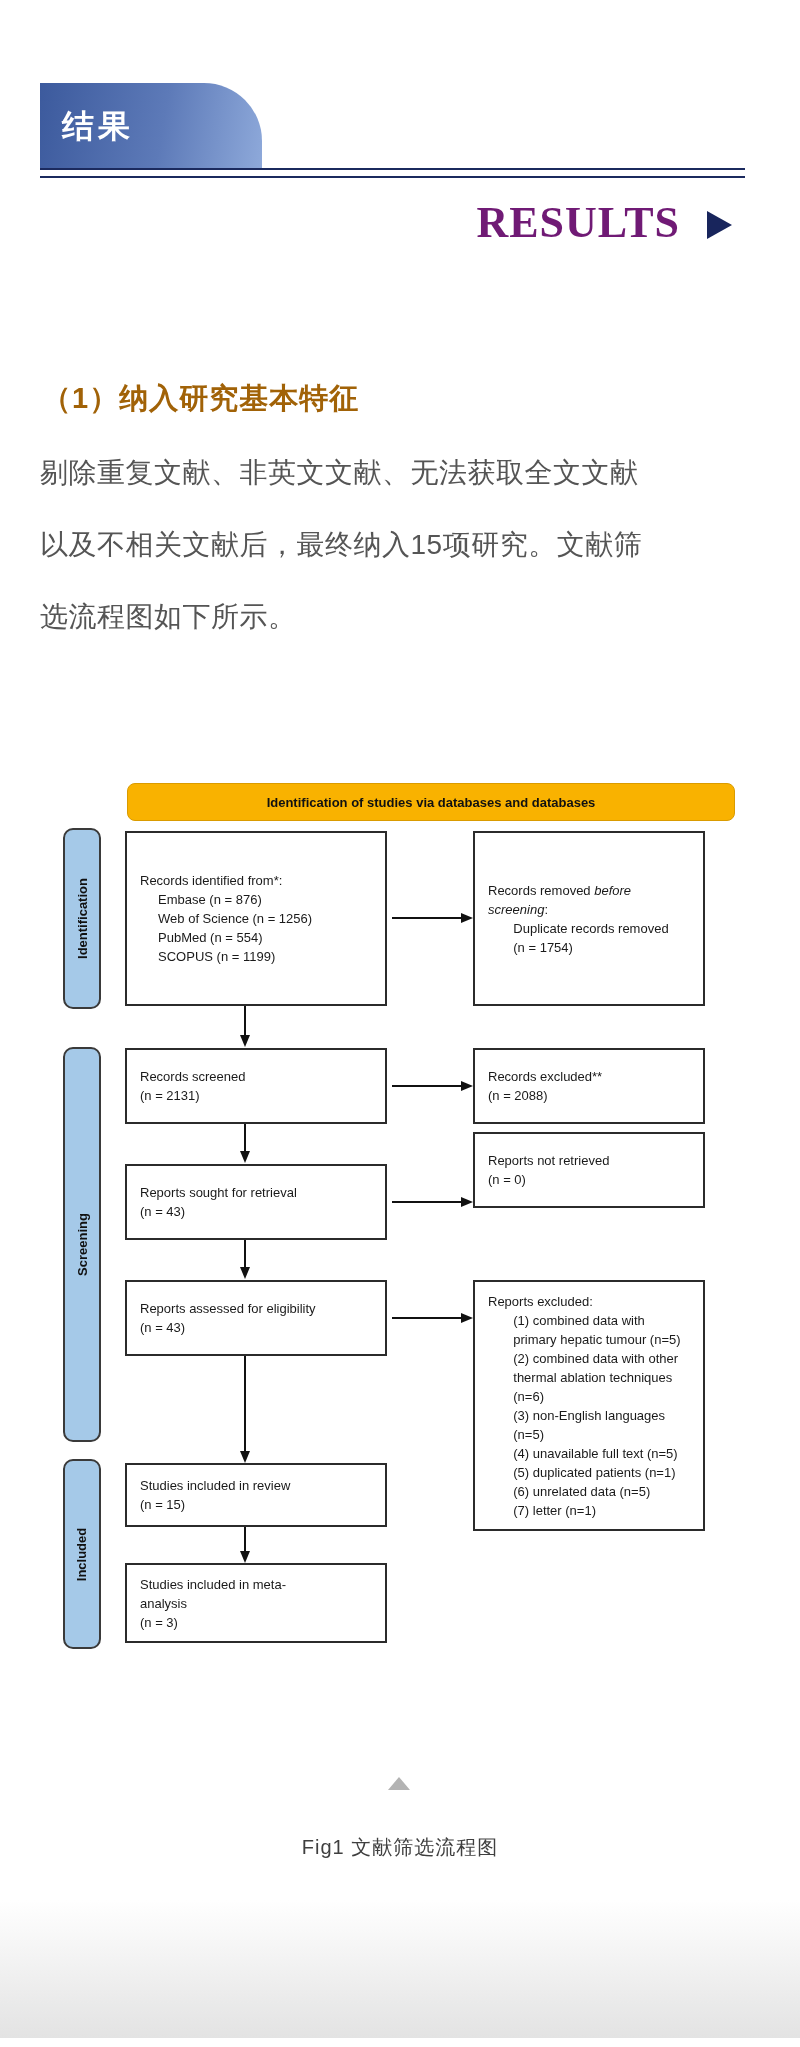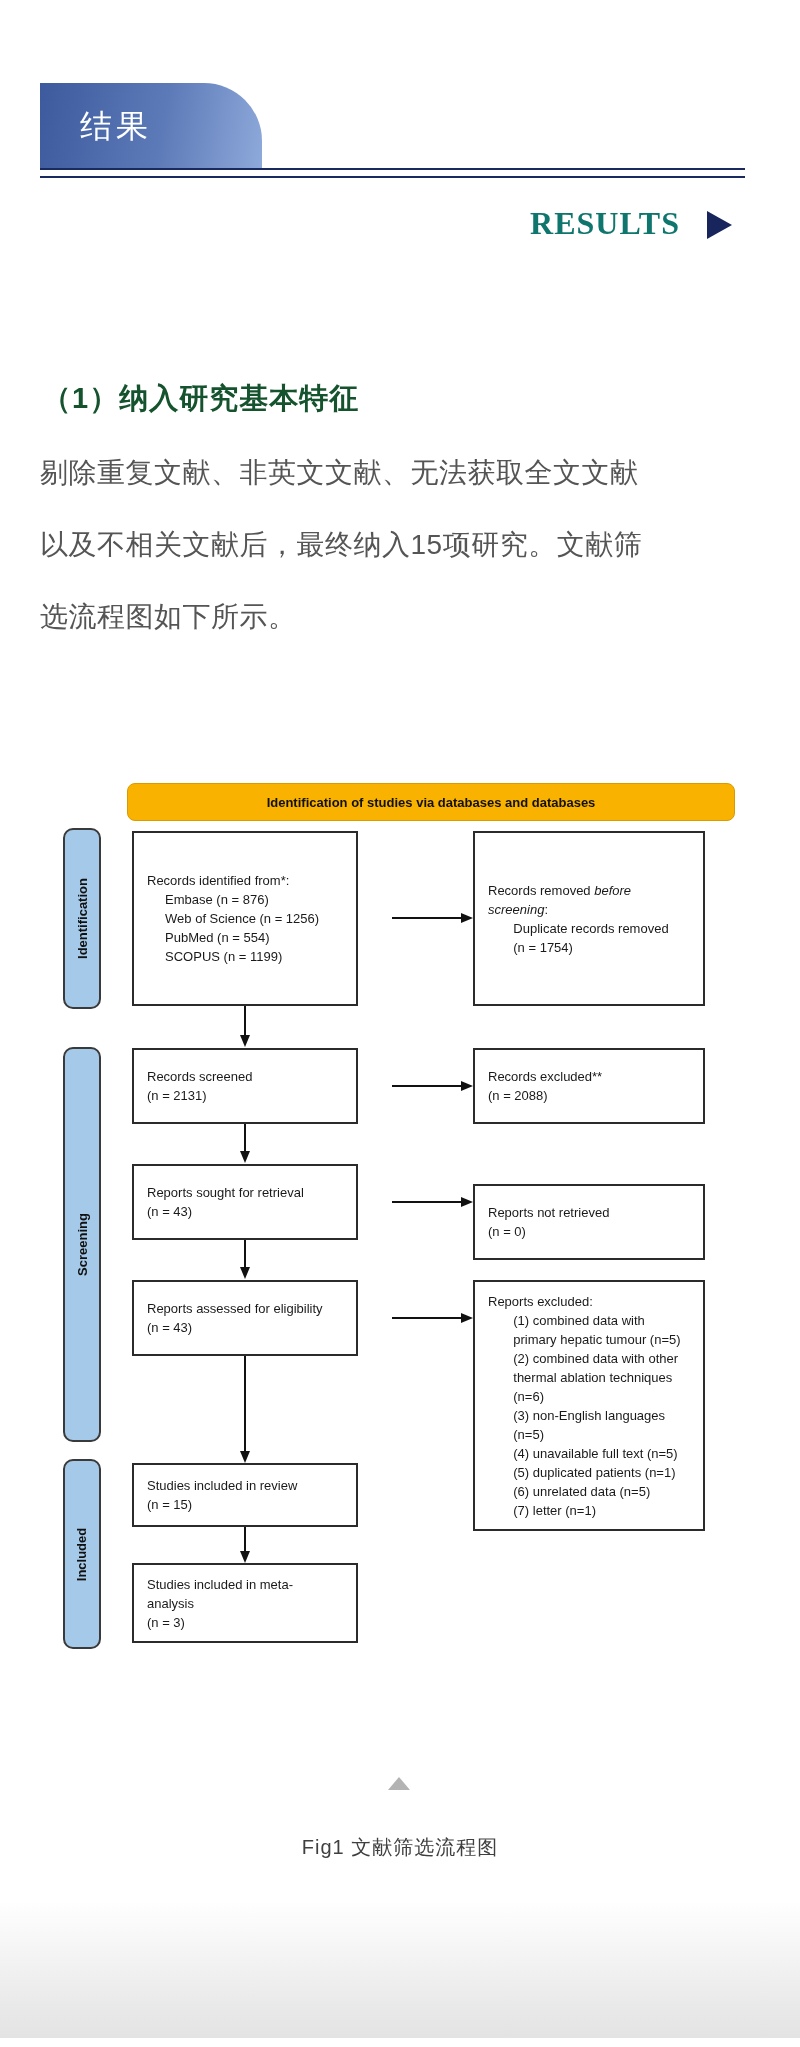--- a/index.html
+++ b/index.html
@@ -11,44 +11,44 @@
     font-family:"Liberation Sans","DejaVu Sans",sans-serif;
   }
   
   .banner{
     position:absolute;left:40px;top:83px;width:222px;height:87px;
     background:linear-gradient(100deg,#3c5a9d 0%,#5d7ab8 55%,#8ea9da 100%);
     border-top-right-radius:58px;
     display:flex;align-items:center;
   }
   .banner-title{
-    margin-left:40px;
+    margin-left:22px;
     font-family:"Liberation Serif","DejaVu Serif",serif;
-    font-weight:normal;font-size:32px;color:#ffffff;letter-spacing:4px;
+    font-weight:bold;font-size:32px;color:#ffffff;letter-spacing:4px;
   }
   .divider{position:absolute;left:40px;width:705px;height:2px;background:#1b2a5e;}
   .divider.d1{top:168px;}
   .divider.d2{top:176px;}
   .results-title{
     position:absolute;left:430px;top:198px;width:250px;
     text-align:right;
     font-family:"Liberation Serif","DejaVu Serif",serif;
-    font-weight:bold;font-size:32px;line-height:50px;
-    color:#0f766e;letter-spacing:1px;
+    font-weight:bold;font-size:44px;line-height:50px;
+    color:#701a75;letter-spacing:1px;
   }
   .play-icon{
     position:absolute;left:707px;top:211px;width:0;height:0;
     border-left:25px solid #18255c;
     border-top:14px solid transparent;
     border-bottom:14px solid transparent;
   }
   
   .section-heading{
     position:absolute;left:42px;top:379px;
-    font-size:29px;font-weight:bold;color:#14532d;letter-spacing:1px;
+    font-size:29px;font-weight:bold;color:#a16207;letter-spacing:1px;
   }
   .body-paragraph{
     position:absolute;left:40px;top:437px;width:724px;
     font-size:28px;line-height:72px;color:#555555;
     letter-spacing:0.5px;white-space:pre-wrap;
   }
   
   .flow-title{
     position:absolute;left:127px;top:783px;width:608px;height:38px;
     background:#f9b200;border:1px solid #da9b00;border-radius:8px;
@@ -70,28 +70,28 @@
   .stage.screening{top:1047px;height:395px;}
   .stage.included{top:1459px;height:190px;}
   .fbox{
     position:absolute;
     background:#ffffff;border:2px solid #2b2b2b;box-sizing:border-box;
     display:flex;align-items:center;
     padding-left:13px;padding-right:6px;
     font-size:13px;line-height:19px;color:#1a1a1a;
     white-space:pre-wrap;
   }
-  .col-l{left:132px;width:226px;}
+  .col-l{left:125px;width:262px;}
   .col-r{left:473px;width:232px;}
   .b1{top:831px;height:175px;}
   .r1{top:831px;height:175px;}
   .b2{top:1048px;height:76px;}
   .r2{top:1048px;height:76px;}
   .b3{top:1164px;height:76px;}
-  .r3{top:1184px;height:76px;}
+  .r3{top:1132px;height:76px;}
   .b4{top:1280px;height:76px;}
   .r4{top:1280px;height:251px;}
   .b5{top:1463px;height:64px;}
   .b6{top:1563px;height:80px;}
   
   .hline{position:absolute;left:392px;width:70px;height:2px;background:#111111;}
   .hhead{
     position:absolute;left:461px;width:0;height:0;
     border-left:12px solid #111111;
     border-top:5px solid transparent;border-bottom:5px solid transparent;

